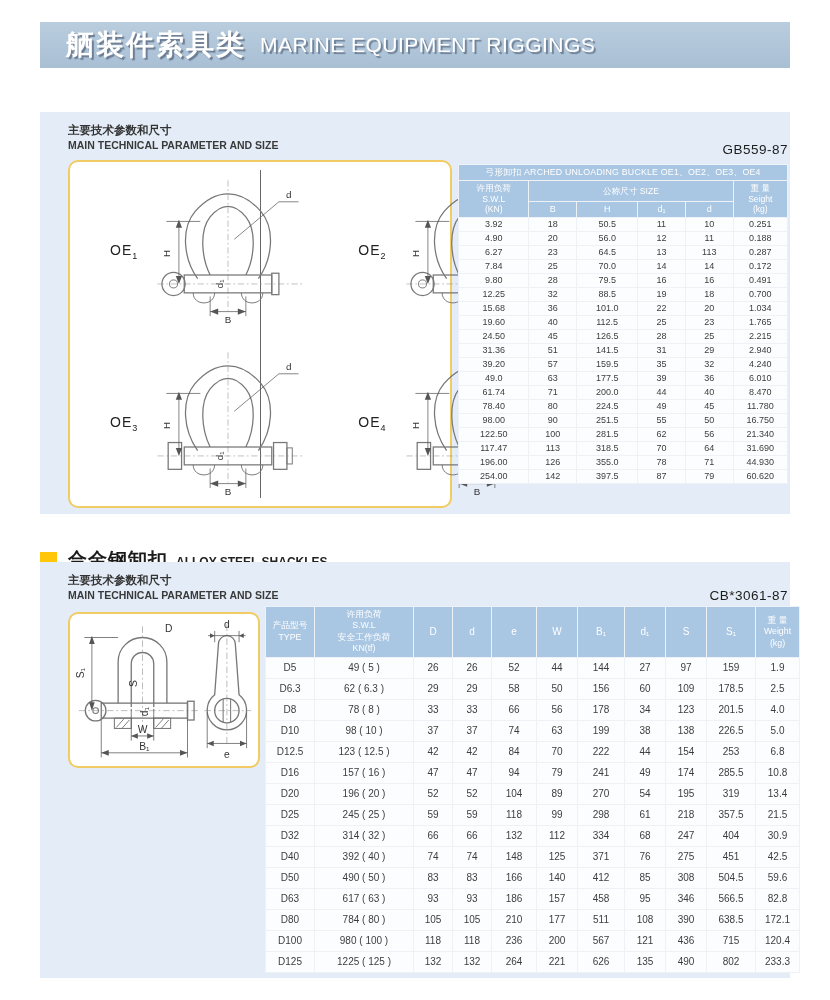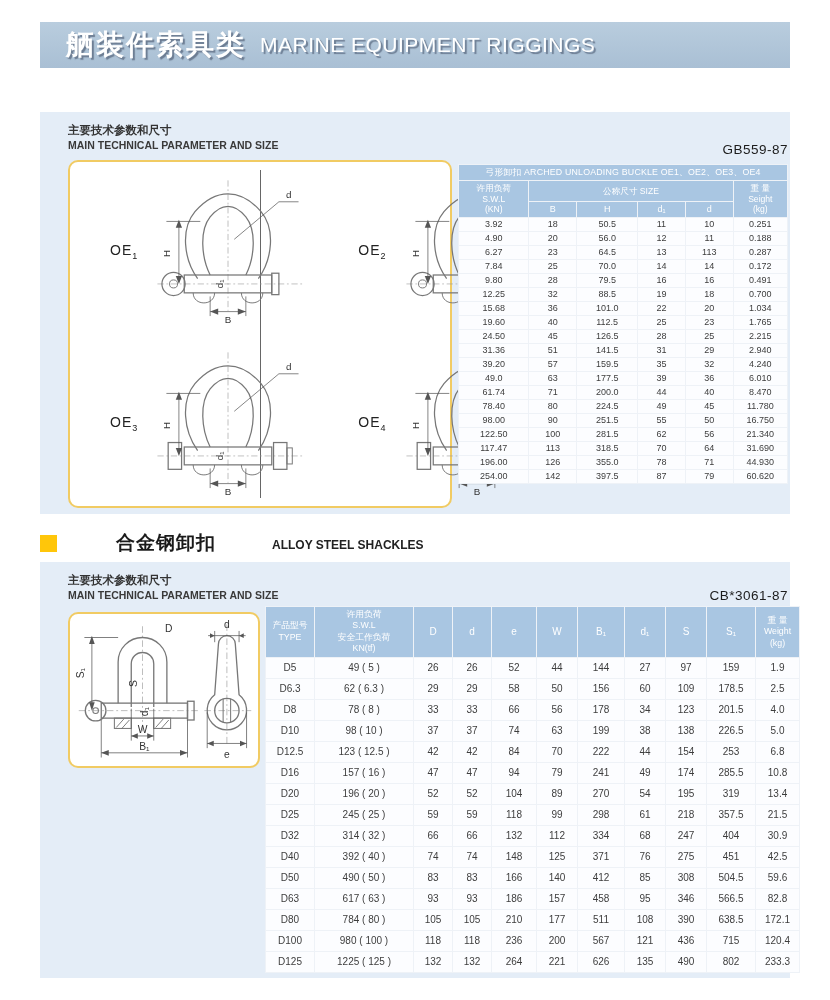--- a/index.html
+++ b/index.html
@@ -12,21 +12,21 @@
   .band .cn { font-size:28px; font-weight:bold; color:#fff; letter-spacing:2px;
     text-shadow:2px 2px 1px rgba(96,112,134,.85); }
   .band .en { font-size:21px; font-weight:normal; color:#fff; margin-left:14px; letter-spacing:.5px;
     text-shadow:2px 2px 1px rgba(96,112,134,.85); }
 
   
   .sec-head { position:absolute; left:40px; display:flex; align-items:center; height:24px; }
   .bullet { width:17px; height:17px; background:#ffc60a; margin-right:11px; }
   .sec-head .cn { font-size:19px; font-weight:bold; color:#1a1a1a; letter-spacing:1px; }
   .sec-head .en { font-size:12px; font-weight:bold; color:#222; margin-left:8px; margin-top:4px; }
-  #sec1-head { top:80px;margin-top:31px; } #sec2-head { top:531px;gap:48px; }
+  #sec1-head { top:80px;margin-top:31px; } #sec2-head { top:548px; }
 
   
   .panel { position:absolute; left:40px; width:750px; background:#e4edf7; }
   #panel1 { top:112px; height:402px; } #panel2 { top:562px; height:416px; }
   .param { position:absolute; left:28px; top:10px; line-height:1.4;font-weight:bold; }
   .param .cn { font-size:11.5px; color:#333; }
   .param .en { font-size:10.5px; color:#3a3a3a; }
   .std { position:absolute; right:2px; font-size:13.5px; color:#1c1c1c; letter-spacing:.5px; }
   #std1 { top:30px; } #std2 { top:26px; }
 

